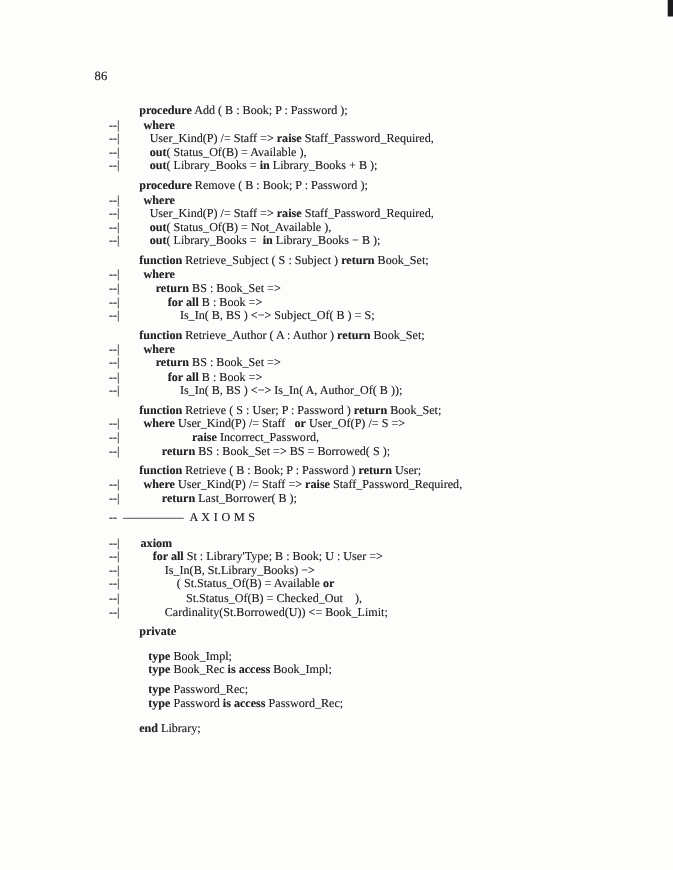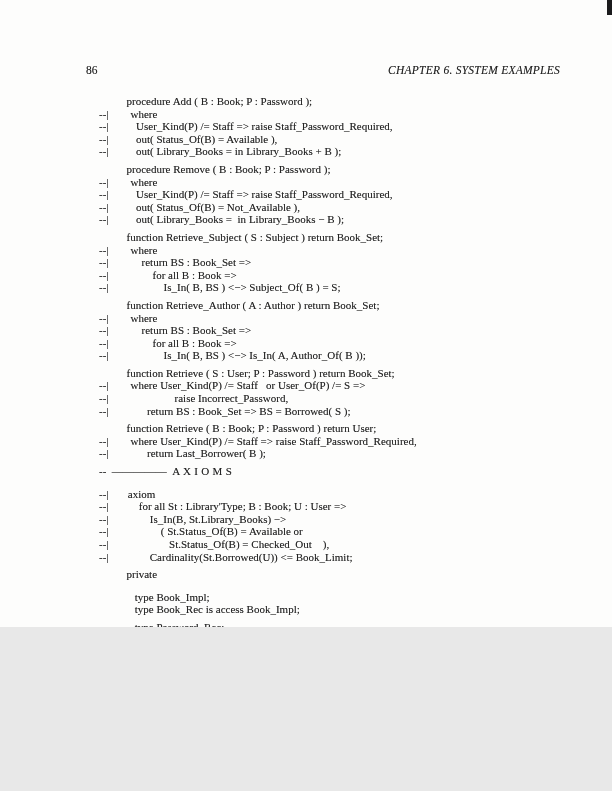--- a/index.html
+++ b/index.html
@@ -1,49 +1,48 @@
 <!DOCTYPE html>
 <html><head>
 <meta charset="utf-8">
 <style>
   html,body{margin:0;padding:0;background:#e8e8e8;}
   .page{
     position:relative;
-    width:612px;height:627px;
+    width:612px;height:791px;
     background:#fdfdfc;
     font-family:"Liberation Serif","DejaVu Serif",serif;
     color:#242424;
     overflow:hidden;
     text-shadow:0 0 0.3px rgba(40,40,40,0.45);
   }
   .header{
     position:absolute;top:64px;left:86px;right:52px;
     display:flex;justify-content:space-between;align-items:baseline;
     font-size:11.5px;
   }
   .chapter{font-style:italic;letter-spacing:0.25px;}
   .code{
     position:absolute;top:95px;left:99px;right:20px;
     font-size:11px;line-height:12.6px;
     white-space:pre;
   }
   .code-line{height:12.6px;}
   .code-line.blank{height:5px;}
-  .kw{font-weight:normal;}
+  .kw{font-weight:bold;}
   .it{letter-spacing:0.3px;}
   .artifact{
     position:absolute;top:0;right:0;width:5px;height:15px;
     background:#1b1b1d;
   }
 </style>
 </head>
 <body>
 
 <div class="page">
   <div class="artifact"></div>
 
   <div class="header">
     <span class="pagenum">86</span>
-    <span class="chapter">CHAPTER 6.  SYSTEM EXAMPLES</span>
   </div>
 
   <div class="code"><div class="code-line"><span>          </span><span class="kw">procedure</span><span> Add ( B : Book; P : Password );</span></div><div class="code-line"><span>--|        </span><span class="kw">where</span></div><div class="code-line"><span>--|          User_Kind(P) /= Staff =&gt; </span><span class="kw">raise</span><span> Staff_Password_Required,</span></div><div class="code-line"><span>--|          </span><span class="kw">out</span><span>( Status_Of(B) = Available ),</span></div><div class="code-line"><span>--|          </span><span class="kw">out</span><span>( Library_Books = </span><span class="kw">in</span><span> Library_Books + B );</span></div><div class="code-line blank"></div><div class="code-line"><span>          </span><span class="kw">procedure</span><span> Remove ( B : Book; P : Password );</span></div><div class="code-line"><span>--|        </span><span class="kw">where</span></div><div class="code-line"><span>--|          User_Kind(P) /= Staff =&gt; </span><span class="kw">raise</span><span> Staff_Password_Required,</span></div><div class="code-line"><span>--|          </span><span class="kw">out</span><span>( Status_Of(B) = Not_Available ),</span></div><div class="code-line"><span>--|          </span><span class="kw">out</span><span>( Library_Books =  </span><span class="kw">in</span><span> Library_Books − B );</span></div><div class="code-line blank"></div><div class="code-line"><span>          </span><span class="kw">function</span><span> Retrieve_Subject ( S : Subject ) </span><span class="kw">return</span><span> Book_Set;</span></div><div class="code-line"><span>--|        </span><span class="kw">where</span></div><div class="code-line"><span>--|            </span><span class="kw">return</span><span> BS : Book_Set =&gt;</span></div><div class="code-line"><span>--|                </span><span class="kw">for all</span><span> B : Book =&gt;</span></div><div class="code-line"><span>--|                    Is_In( B, BS ) &lt;−&gt; Subject_Of( B ) = S;</span></div><div class="code-line blank"></div><div class="code-line"><span>          </span><span class="kw">function</span><span> Retrieve_Author ( A : Author ) </span><span class="kw">return</span><span> Book_Set;</span></div><div class="code-line"><span>--|        </span><span class="kw">where</span></div><div class="code-line"><span>--|            </span><span class="kw">return</span><span> BS : Book_Set =&gt;</span></div><div class="code-line"><span>--|                </span><span class="kw">for all</span><span> B : Book =&gt;</span></div><div class="code-line"><span>--|                    Is_In( B, BS ) &lt;−&gt; Is_In( A, Author_Of( B ));</span></div><div class="code-line blank"></div><div class="code-line"><span>          </span><span class="kw">function</span><span> Retrieve ( S : User; P : Password ) </span><span class="kw">return</span><span> Book_Set;</span></div><div class="code-line"><span>--|        </span><span class="kw">where</span><span> User_Kind(P) /= Staff   </span><span class="kw">or</span><span> User_Of(P) /= S =&gt;</span></div><div class="code-line"><span>--|                        </span><span class="kw">raise</span><span> Incorrect_Password,</span></div><div class="code-line"><span>--|              </span><span class="kw">return</span><span> BS : Book_Set =&gt; BS = Borrowed( S );</span></div><div class="code-line blank"></div><div class="code-line"><span>          </span><span class="kw">function</span><span> Retrieve ( B : Book; P : Password ) </span><span class="kw">return</span><span> User;</span></div><div class="code-line"><span>--|        </span><span class="kw">where</span><span> User_Kind(P) /= Staff =&gt; </span><span class="kw">raise</span><span> Staff_Password_Required,</span></div><div class="code-line"><span>--|              </span><span class="kw">return</span><span> Last_Borrower( B );</span></div><div class="code-line blank"></div><div class="code-line"><span>--  —————  </span><span class="it">A X I O M S</span></div><div class="code-line blank"></div><div class="code-line blank"></div><div class="code-line"><span>--|       </span><span class="kw">axiom</span></div><div class="code-line"><span>--|           </span><span class="kw">for all</span><span> St : Library'Type; B : Book; U : User =&gt;</span></div><div class="code-line"><span>--|               Is_In(B, St.Library_Books) −&gt;</span></div><div class="code-line"><span>--|                   ( St.Status_Of(B) = Available </span><span class="kw">or</span></div><div class="code-line"><span>--|                      St.Status_Of(B) = Checked_Out    ),</span></div><div class="code-line"><span>--|               Cardinality(St.Borrowed(U)) &lt;= Book_Limit;</span></div><div class="code-line blank"></div><div class="code-line"><span>          </span><span class="kw">private</span></div><div class="code-line blank"></div><div class="code-line blank"></div><div class="code-line"><span>             </span><span class="kw">type</span><span> Book_Impl;</span></div><div class="code-line"><span>             </span><span class="kw">type</span><span> Book_Rec </span><span class="kw">is access</span><span> Book_Impl;</span></div><div class="code-line blank"></div><div class="code-line"><span>             </span><span class="kw">type</span><span> Password_Rec;</span></div><div class="code-line"><span>             </span><span class="kw">type</span><span> Password </span><span class="kw">is access</span><span> Password_Rec;</span></div><div class="code-line blank"></div><div class="code-line blank"></div><div class="code-line"><span>          </span><span class="kw">end</span><span> Library;</span></div></div>
 </div>
 
 </body></html>

